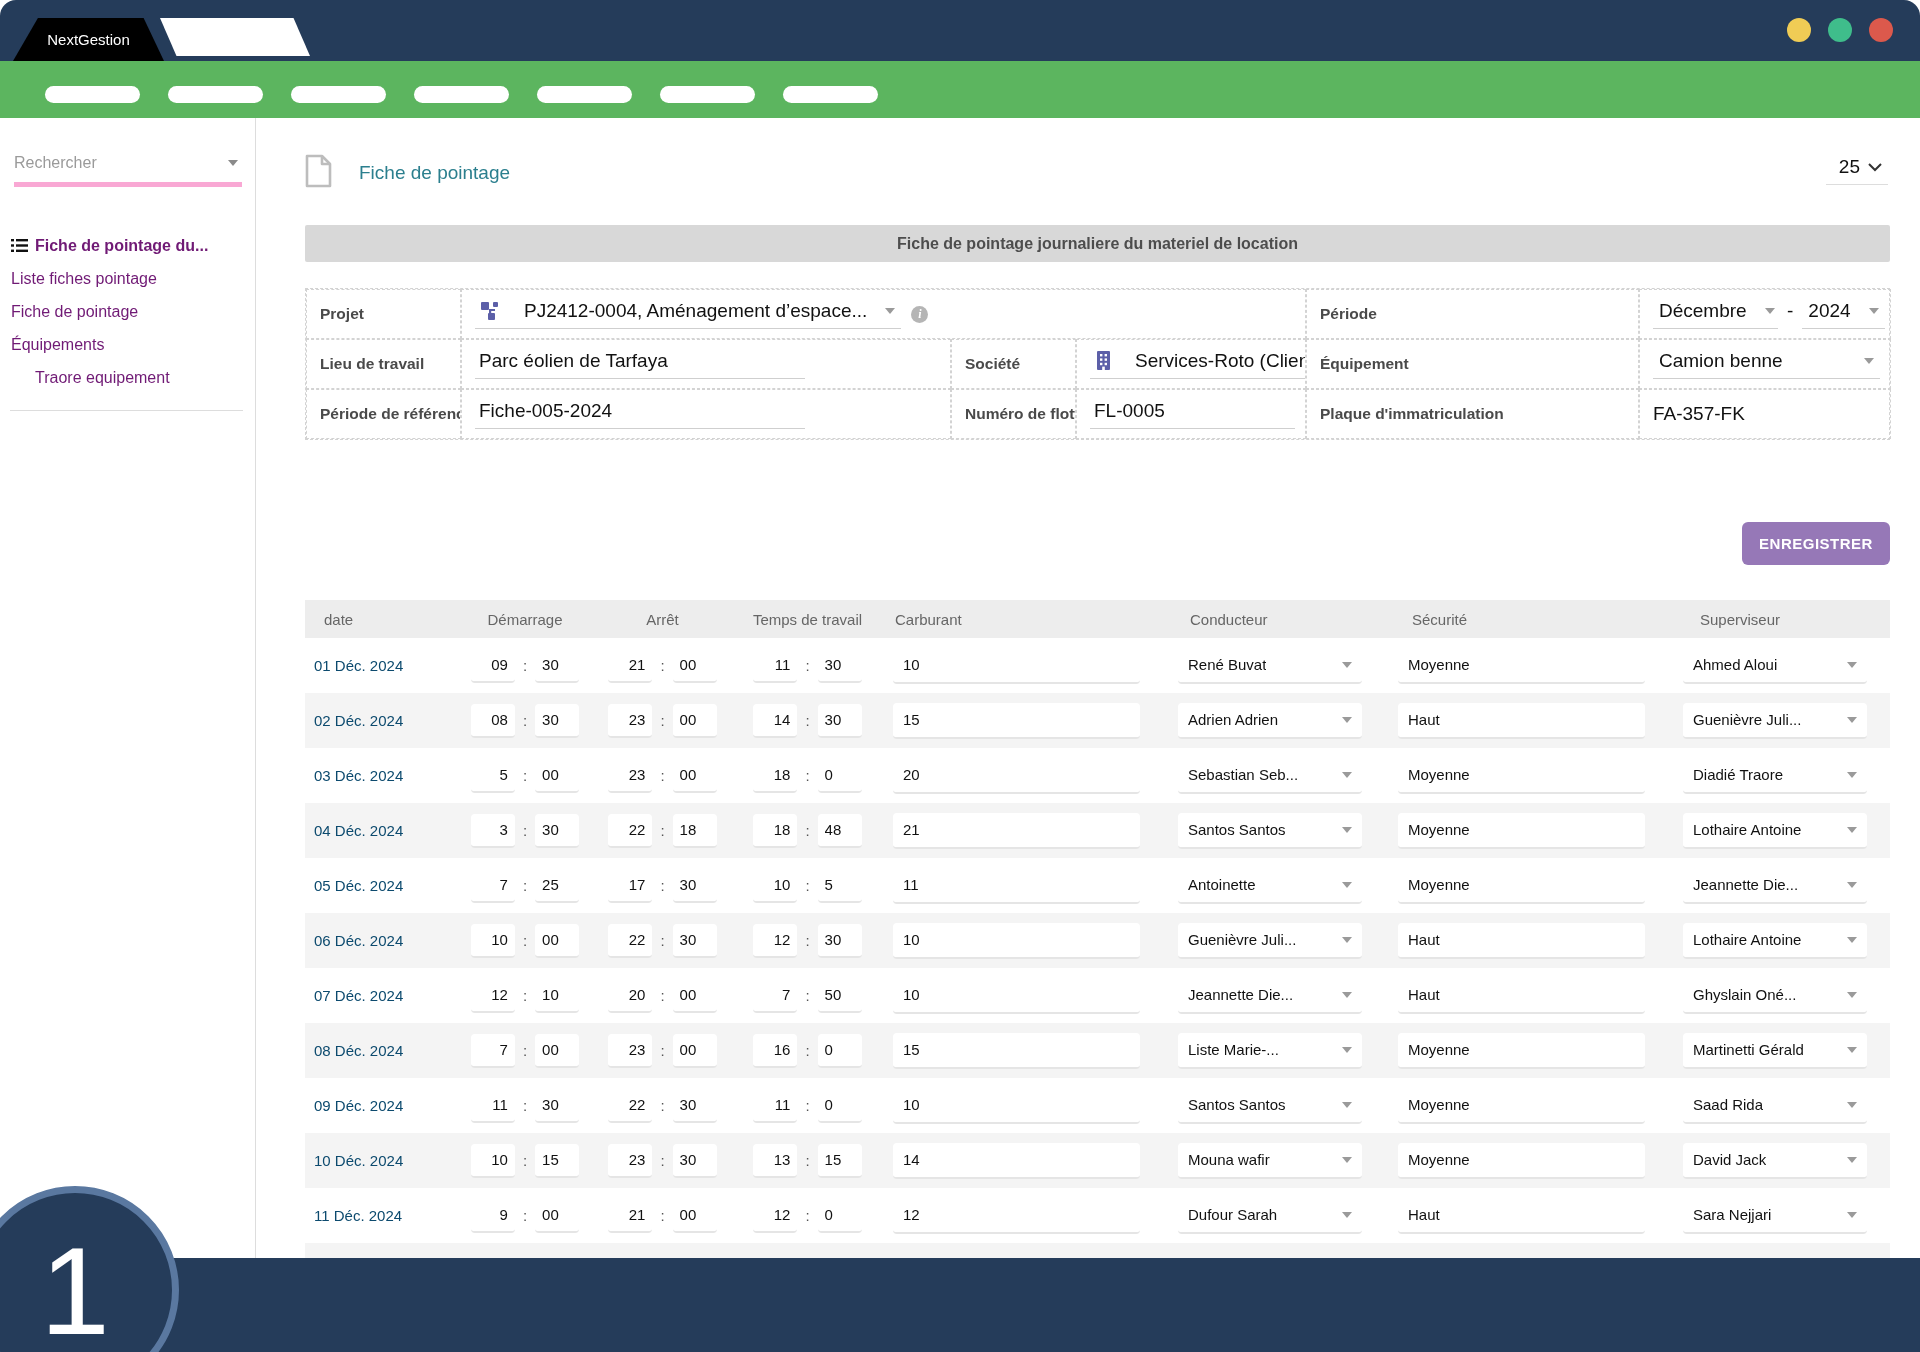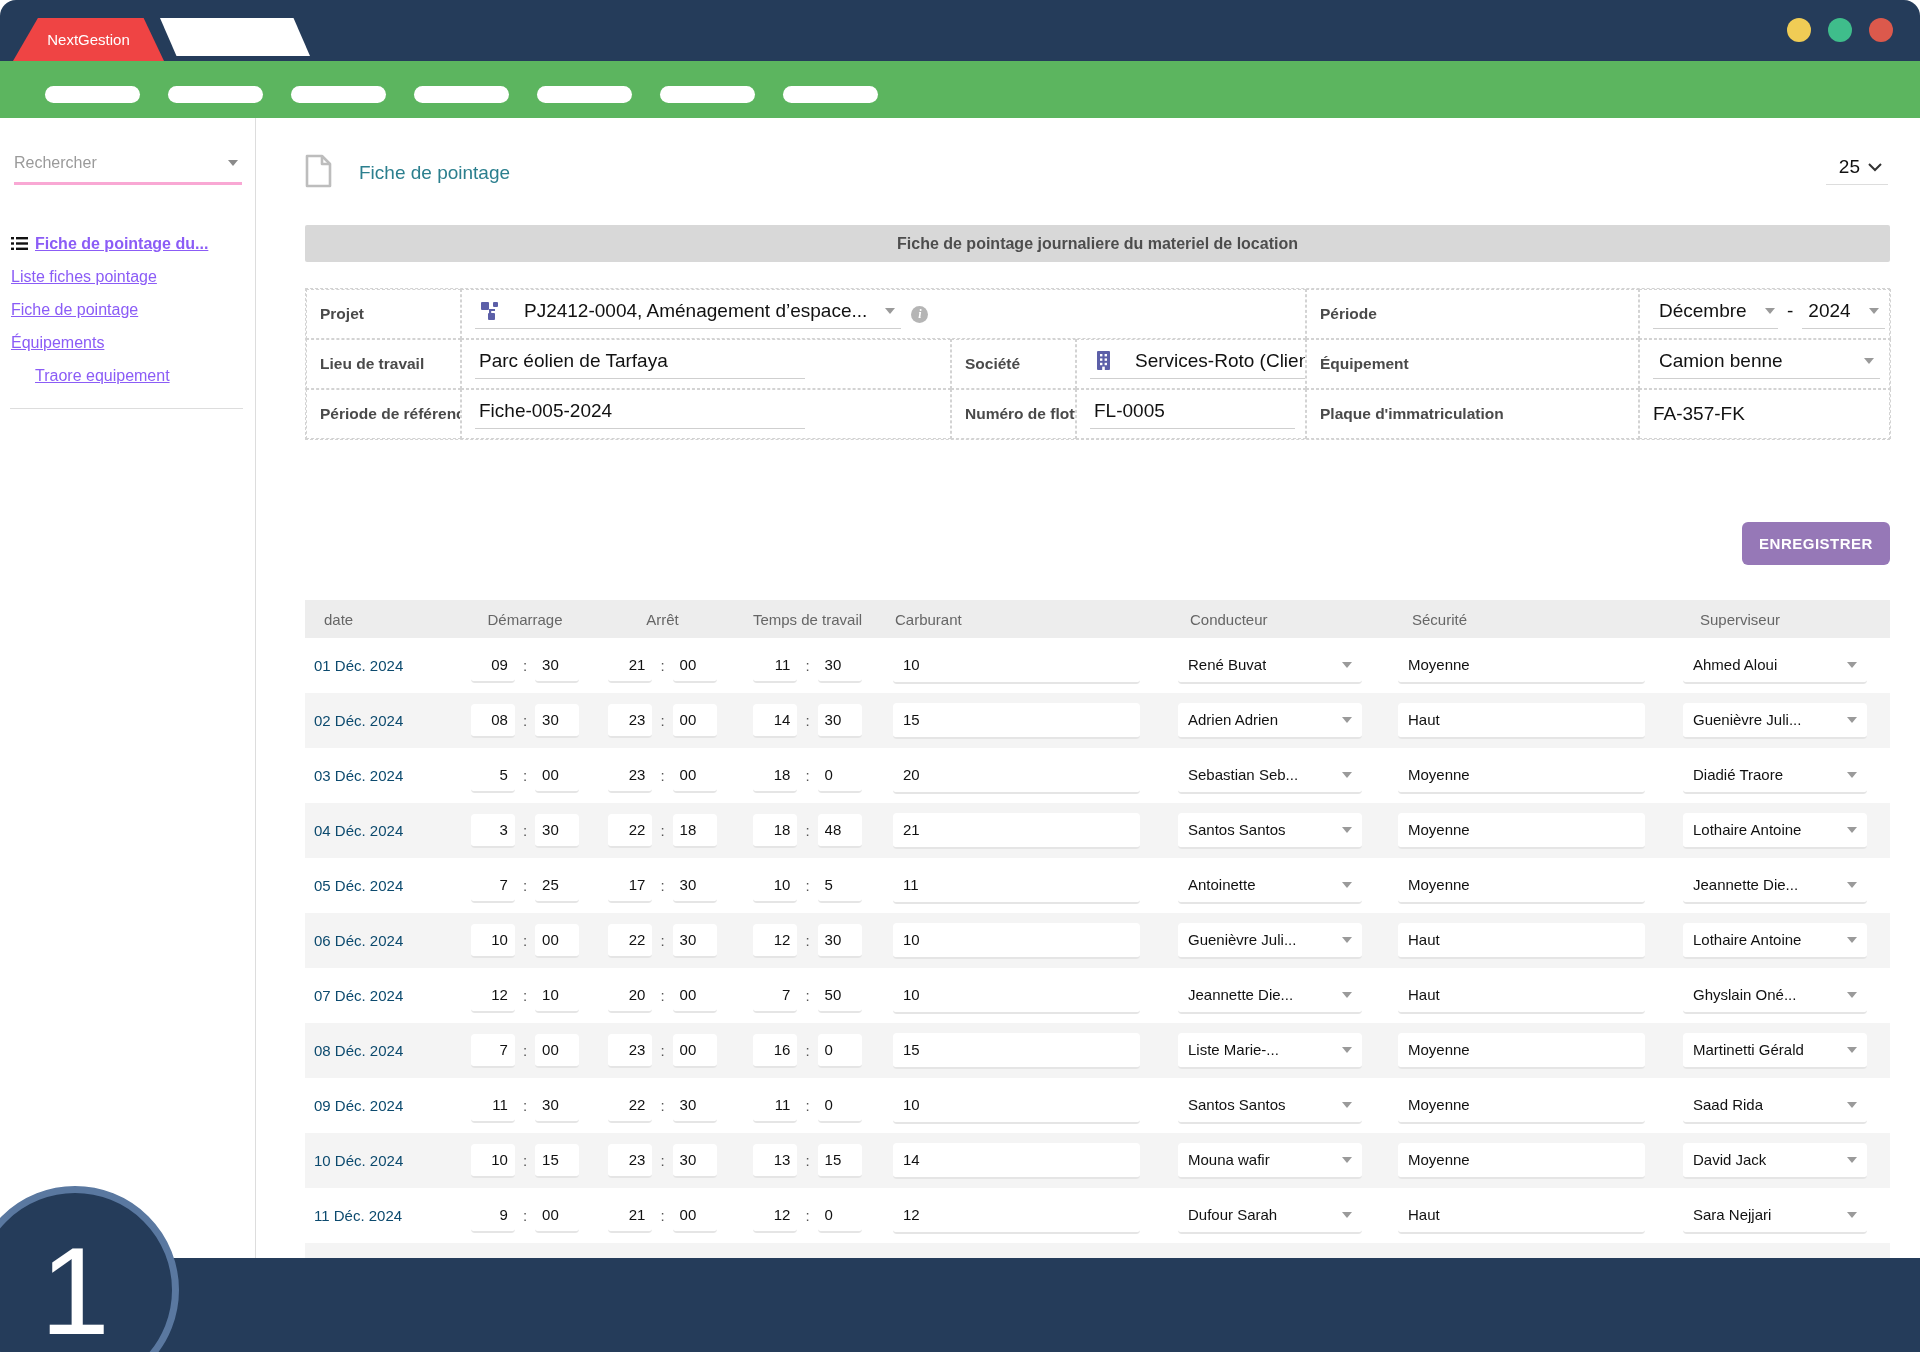--- a/index.html
+++ b/index.html
@@ -3,42 +3,42 @@
 <meta charset="utf-8">
 <style>
   * { margin:0; padding:0; box-sizing:border-box; }
   html,body { width:1920px; height:1352px; background:#fff; overflow:hidden;
     font-family:"Liberation Sans", sans-serif; }
   .screen { position:relative; width:1920px; height:1352px; background:#fff; overflow:hidden; }
 
   
   .topbar { position:relative; height:61px; background:#253C5A; border-radius:16px 16px 0 0; }
   .brand-tab { position:absolute; left:13px; top:18px; width:151px; height:43px;
-    background:#ef4444; clip-path:polygon(16.5% 0, 86.5% 0, 100% 100%, 0 100%);
+    background:#000000; clip-path:polygon(16.5% 0, 86.5% 0, 100% 100%, 0 100%);
     display:flex; align-items:center; justify-content:center; }
   .brand-tab span { color:#fff; font-size:15px; }
   .ghost-tab { position:absolute; left:160px; top:18px; width:150px; height:38px;
     background:#fff; clip-path:polygon(0 0, 89% 0, 100% 100%, 11% 100%); }
   .dots { position:absolute; right:27px; top:18px; display:flex; gap:17px; }
   .dot { width:24px; height:24px; border-radius:50%; }
 
   
   .navbar { height:57px; background:#5CB55F; display:flex; gap:28px; padding:25px 0 0 45px; }
   .pill { width:95px; height:17px; background:#fff; border-radius:9px; }
 
   
   .body { display:flex; height:1140px; }
   .sidebar { width:256px; border-right:1px solid #ddd; padding-top:30px; background:#fff; flex:none; }
   .search { margin:0 14px; width:228px; display:flex; align-items:center;
-    border-bottom:3px solid #f9a8d4; padding:6px 4px 10px 0; }
+    border-bottom:5px solid #f9a8d4; padding:6px 4px 10px 0; }
   .search span.ph { color:#9a9a9a; font-size:16px; }
   .caret { width:0; height:0; border-left:5px solid transparent; border-right:5px solid transparent;
     border-top:6px solid #8a8a8a; margin-left:auto; }
   .menu { margin-top:42px; padding-left:11px; }
-  .menu-item { font-size:16px; color:#8b5cf6; line-height:33px; cursor:default; white-space:nowrap;text-decoration:underline; }
+  .menu-item { font-size:16px; color:#701a75; line-height:33px; cursor:default; white-space:nowrap; }
   .menu-item.bold { font-weight:bold; display:flex; align-items:center; gap:7px; }
   .menu-item.indent { padding-left:24px; }
   .side-divider { margin:16px 12px 0 10px; border-top:1px solid #ddd; }
 
   .main { flex:1; padding-left:49px; }
   .inner { width:1585px; }
 
   
   .title-row { margin-top:36px; height:38px; display:flex; align-items:center; position:relative; }
   .doc-icon { margin-right:27px; }

